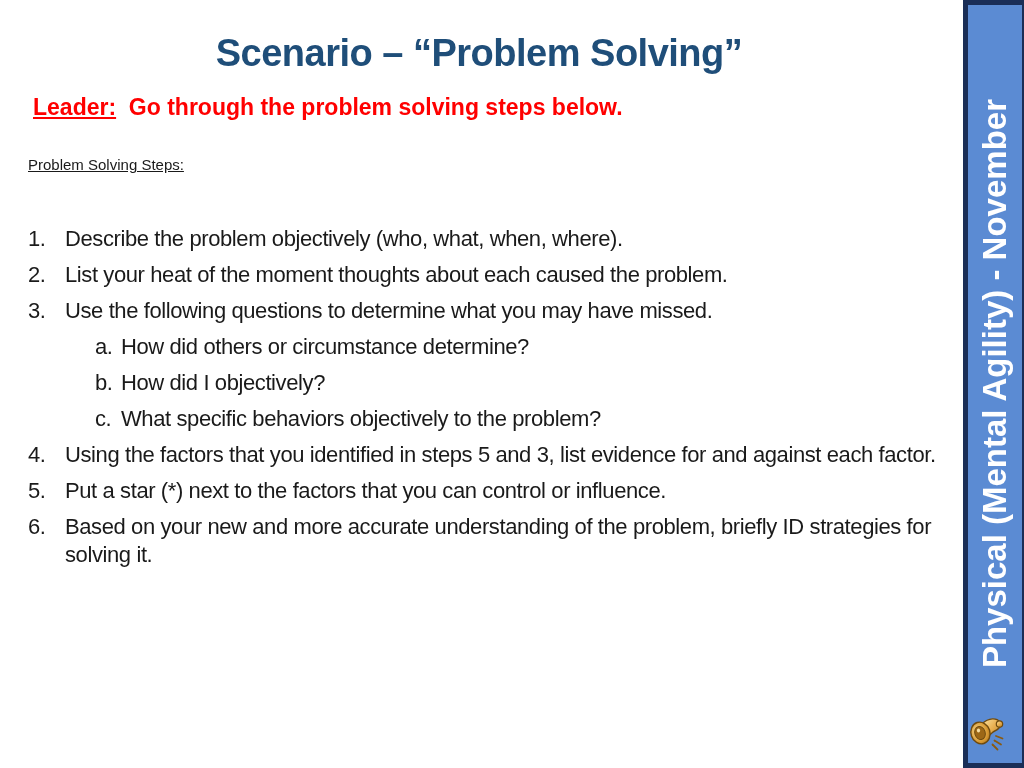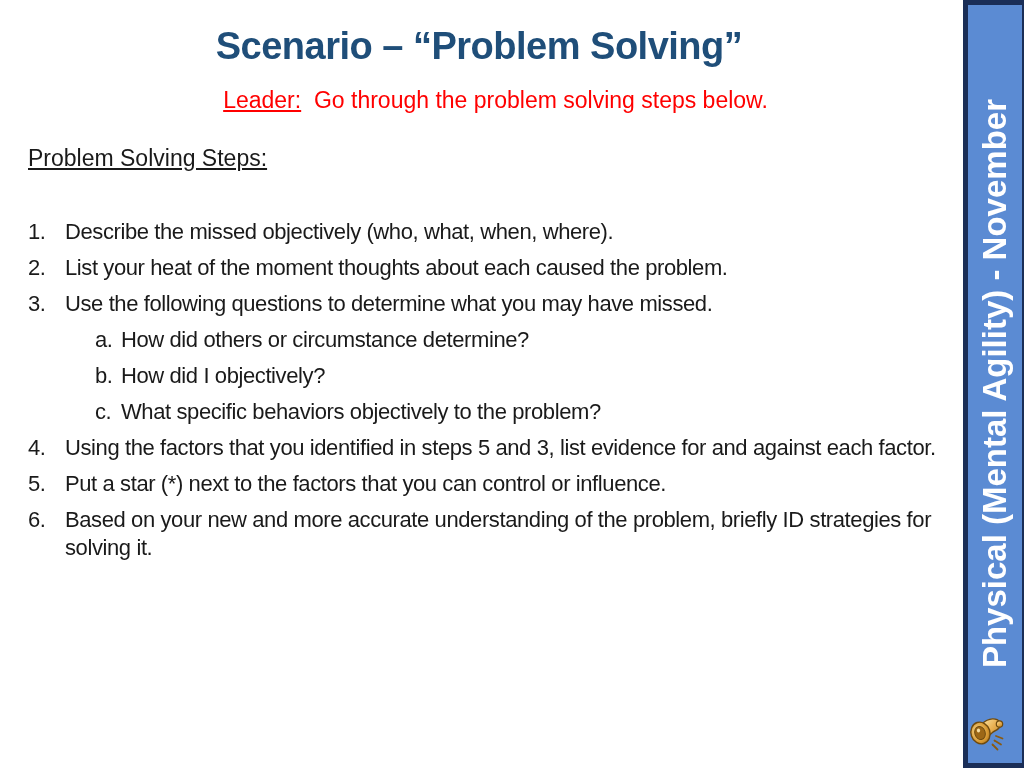--- a/index.html
+++ b/index.html
@@ -13,46 +13,45 @@
   * { box-sizing: border-box; }
   html, body {
     margin: 0; padding: 0;
     width: 1024px; height: 768px;
     background: #ffffff;
     font-family: "Liberation Sans", sans-serif;
     overflow: hidden;
   }
   .slide { position: relative; width: 1024px; height: 768px; background: #fff; }
 
-  .content { position: absolute; left: 0; top: 4px; width: 958px; }
+  .content { position: absolute; left: 0; top: 11px; width: 958px; }
 
   .title {
     margin: 20px 0 0 0;
     text-align: center;
     font-size: 38px;
     line-height: 44px;
     font-weight: bold;
     color: var(--title-blue);
     letter-spacing: -0.5px;
   }
 
   .leader {
     margin: 18px 0 0 33px;
     font-size: 23px;
     line-height: 28px;
-    font-weight: normal;
+    font-weight: bold;
     color: var(--leader-red);
     white-space: pre-wrap;
-    text-align: center;
   }
   .leader-label { text-decoration: underline; }
 
   .steps-heading {
     margin: 30px 0 0 28px;
-    font-size: 23px;
+    font-size: 15px;
     line-height: 28px;
     color: var(--body-text);
     text-decoration: underline;
   }
 
   .steps {
     margin: 46px 0 0 28px;
     padding: 0;
     list-style: none;
     color: var(--body-text);
@@ -106,21 +105,21 @@
 
     <h1 class="title">Scenario – “Problem Solving”</h1>
 
     <p class="leader"><span class="leader-label">Leader:</span><span>  Go through the problem solving steps below.</span></p>
 
     <p class="steps-heading">Problem Solving Steps:</p>
 
     <ol class="steps">
       <li class="step">
         <span class="num">1.</span>
-        <span class="txt">Describe the missed objectively (who, what, when, where).</span>
+        <span class="txt">Describe the problem objectively (who, what, when, where).</span>
       </li>
       <li class="step">
         <span class="num">2.</span>
         <span class="txt">List your heat of the moment thoughts about each caused the problem.</span>
       </li>
       <li class="step">
         <span class="num">3.</span>
         <span class="txt">Use the following questions to determine what you may have missed.</span>
       </li>
       <li class="substep">

